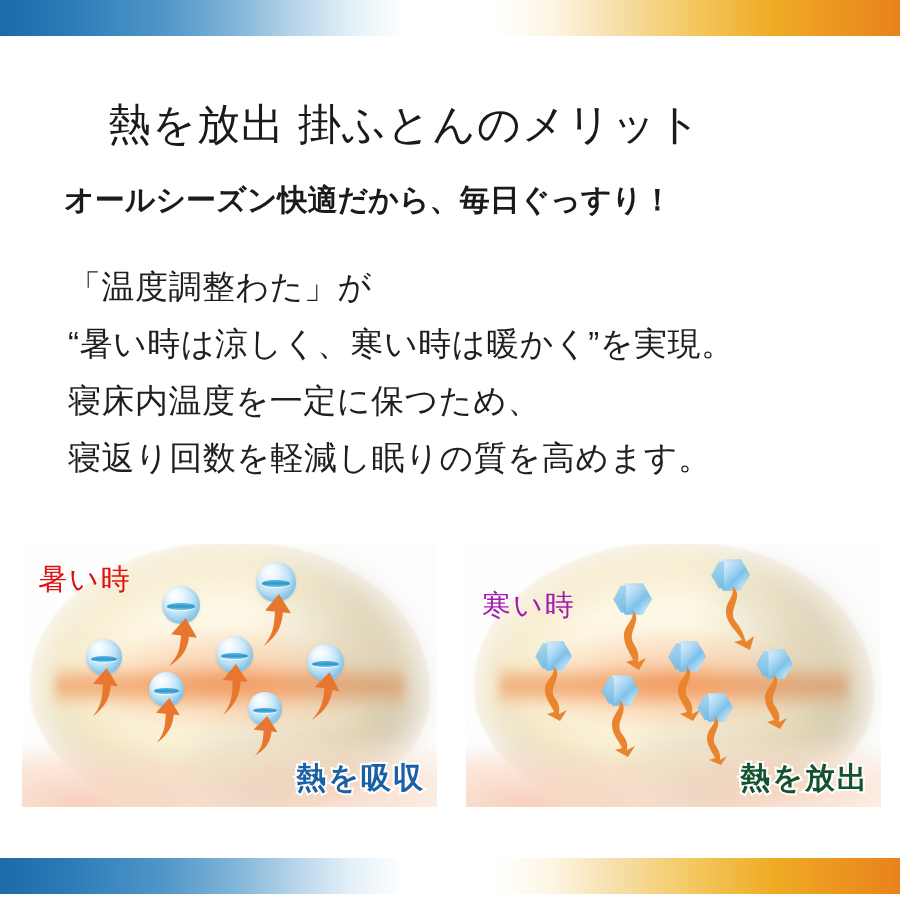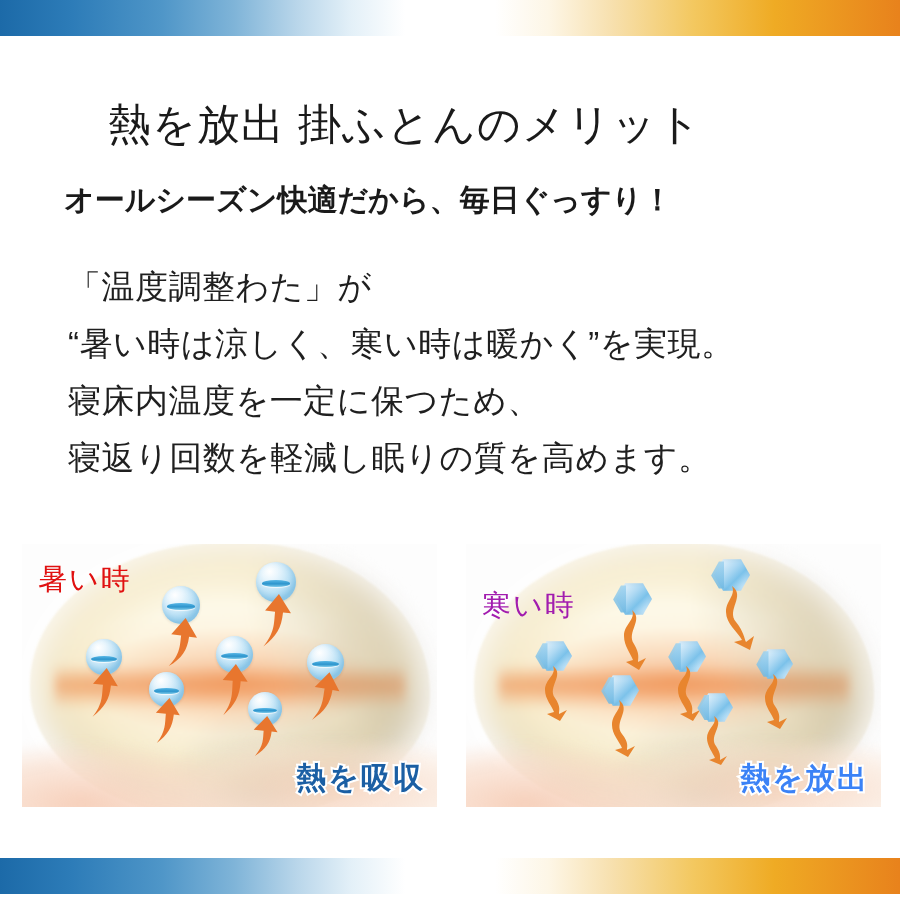--- a/index.html
+++ b/index.html
@@ -159,21 +159,21 @@
     right: 12px;
     bottom: 8px;
     font-size: 30px;
     font-weight: 700;
     letter-spacing: 2px;
     white-space: nowrap;
     -webkit-text-stroke: 4px #ffffff;
     paint-order: stroke fill;
   }
   .panel-caption.absorb { color: #1b5fa4; }
-  .panel-caption.release { color: #3b82f6; text-align: right; }
+  .panel-caption.release { color: #14532d; text-align: right; }
 
   
   .particles { position: absolute; inset: 0; }
   .particle  { position: absolute; }
 
   
   .sphere {
     width: 100%; height: 100%;
     border-radius: 50%;
     background:

